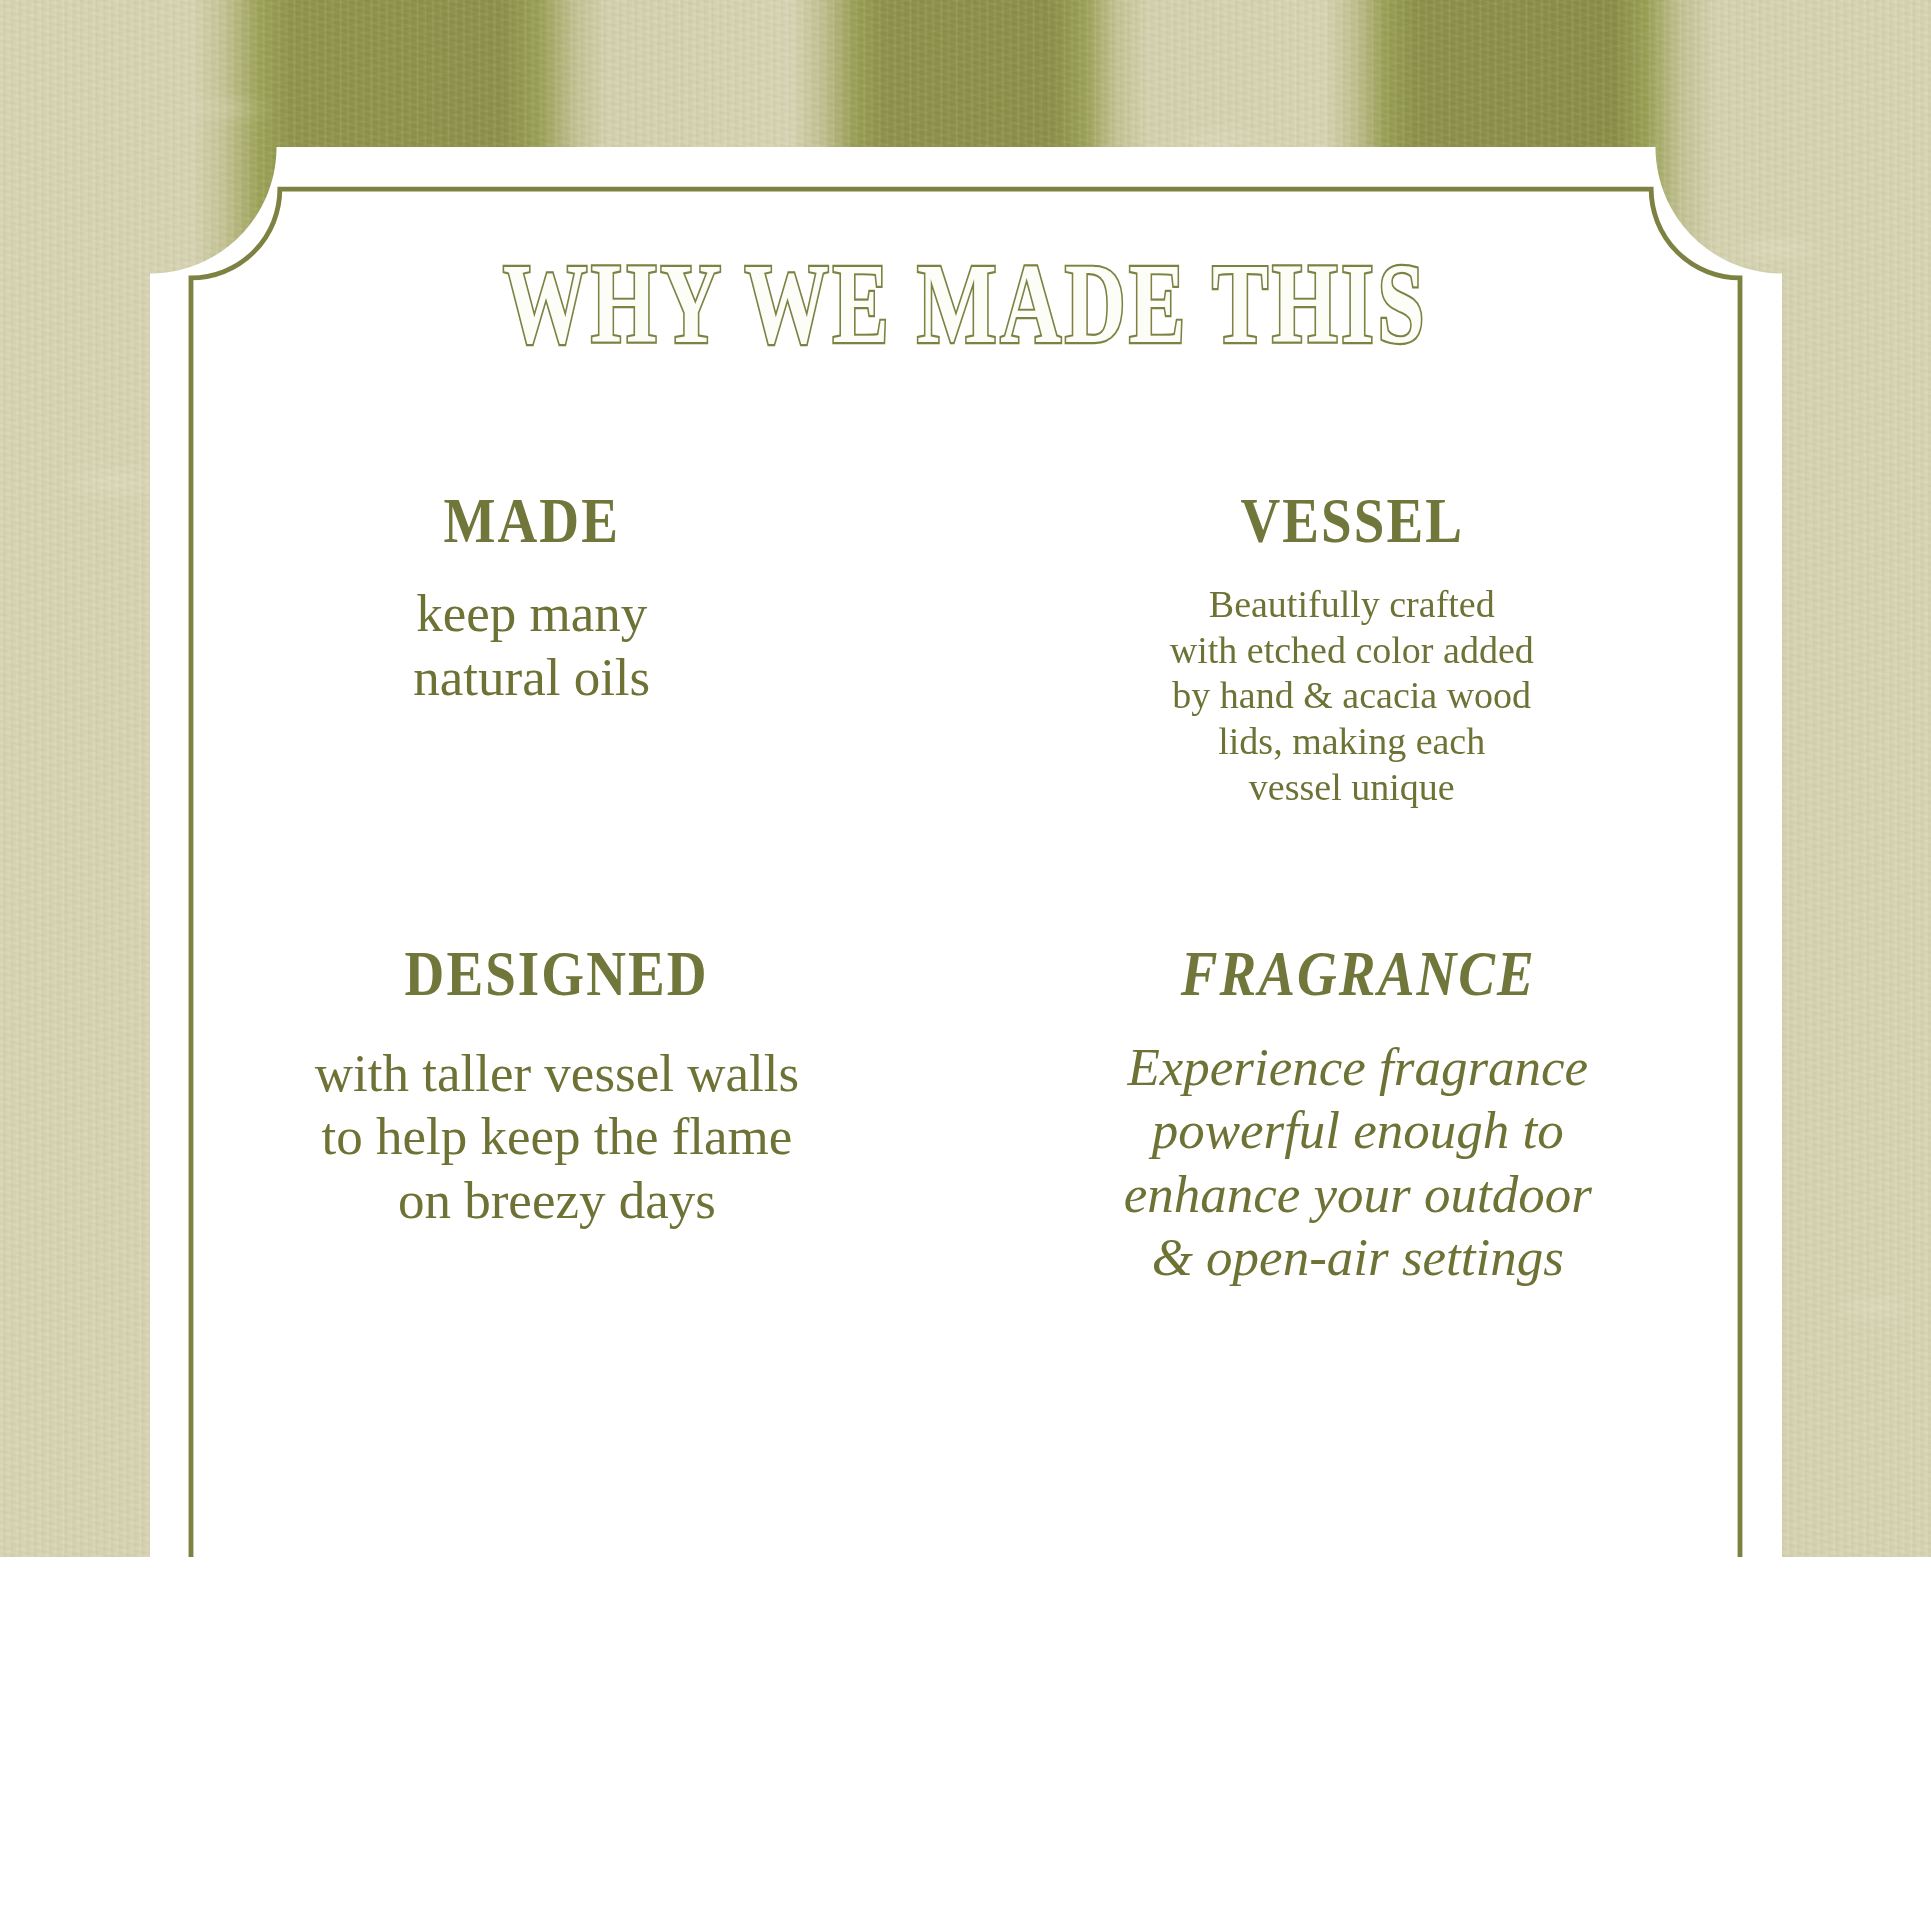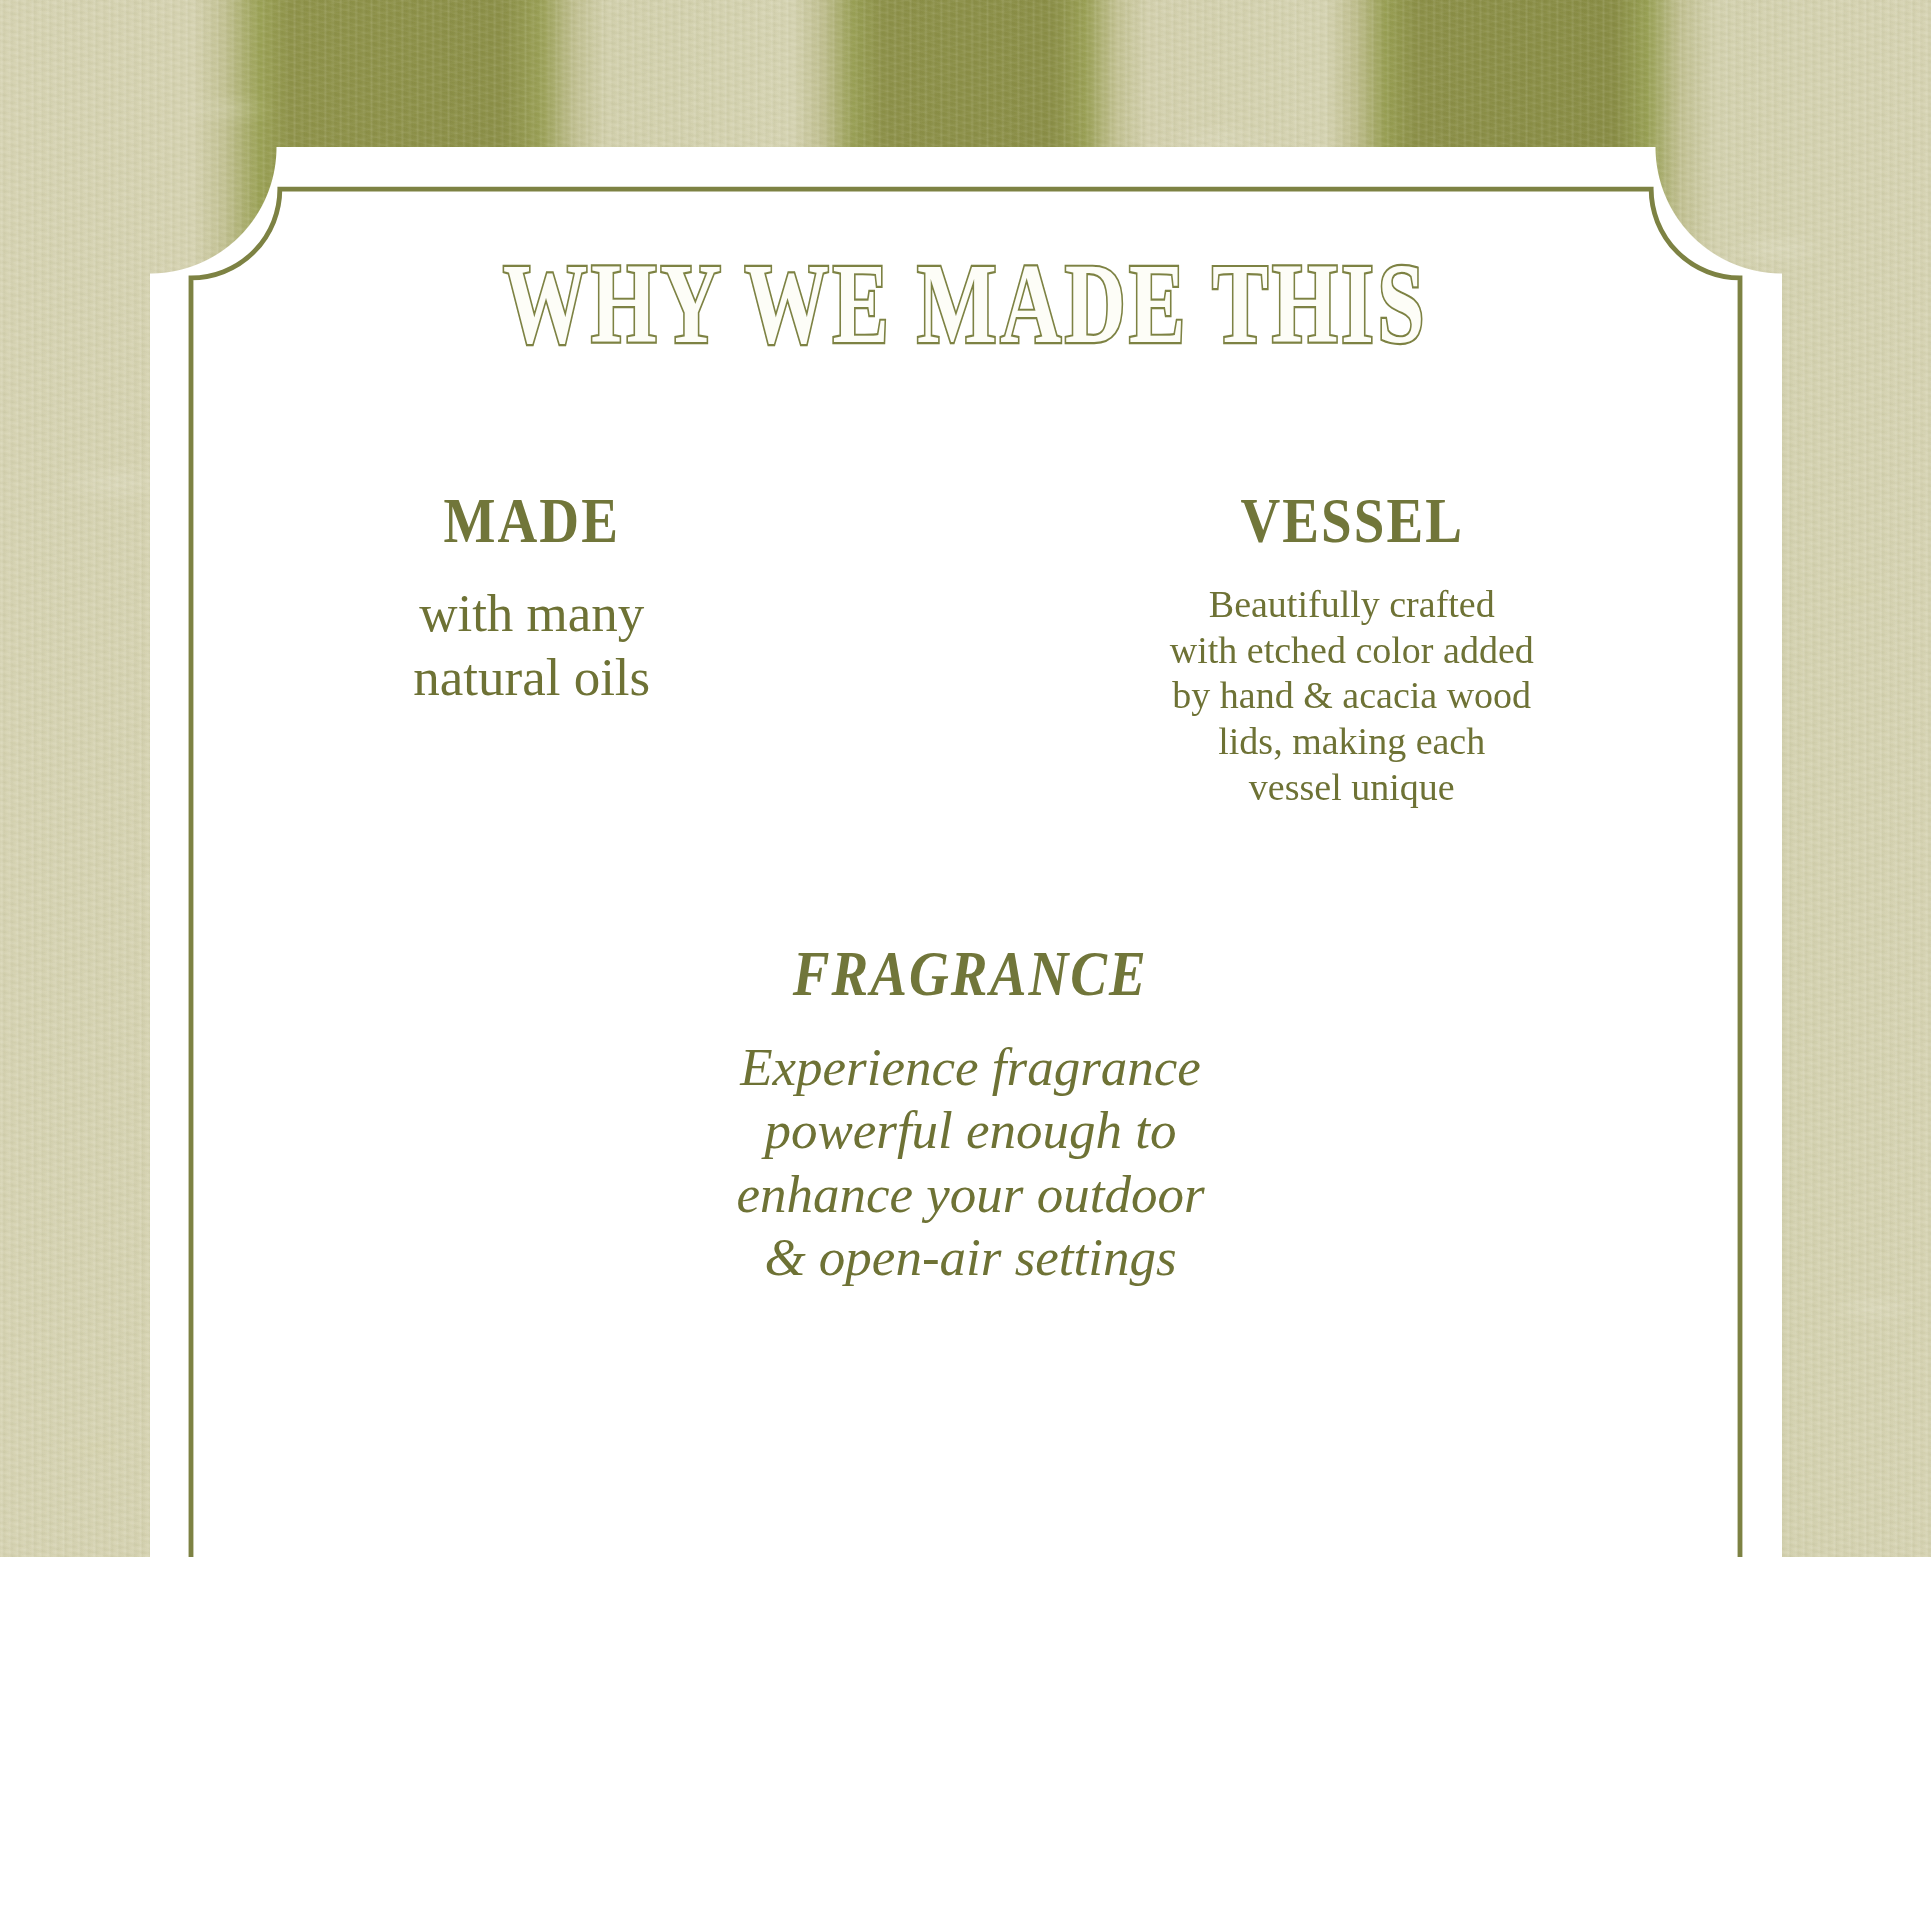--- a/index.html
+++ b/index.html
@@ -235,34 +235,40 @@
 
   <div class="content">
 
     <div class="title">WHY WE MADE THIS</div>
 
     <div class="grid">
 
       <div class="row row-one">
         <div class="col col-made">
           <div class="heading">MADE</div>
-          <div class="body body-made">with many
+          <div class="body body-made">keep many
 natural oils</div>
         </div>
         <div class="col col-vessel">
           <div class="heading">VESSEL</div>
           <div class="body body-vessel">Beautifully crafted
 with etched color added
 by hand &amp; acacia wood
 lids, making each
 vessel unique</div>
         </div>
       </div>
 
       <div class="row row-two">
+        <div class="col col-designed">
+          <div class="heading">DESIGNED</div>
+          <div class="body body-designed">with taller vessel walls
+to help keep the flame
+on breezy days</div>
+        </div>
         <div class="col col-fragrance">
           <div class="heading">FRAGRANCE</div>
           <div class="body body-fragrance">Experience fragrance
 powerful enough to
 enhance your outdoor
 &amp; open-air settings</div>
         </div>
       </div>
 
     </div>

